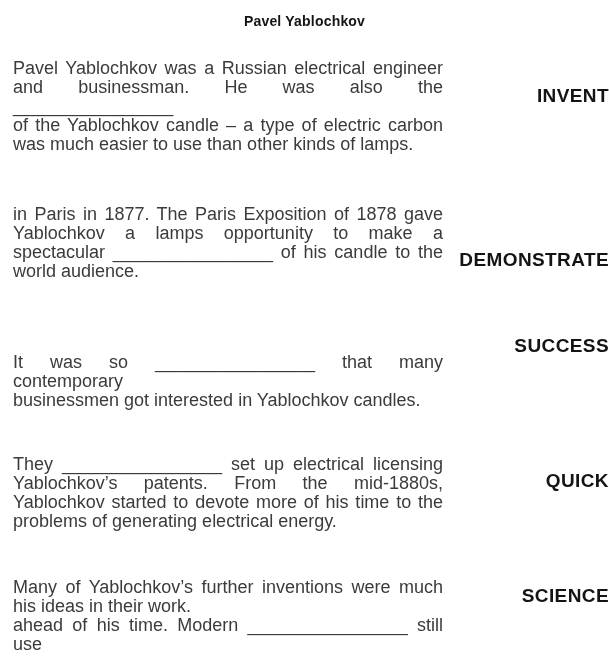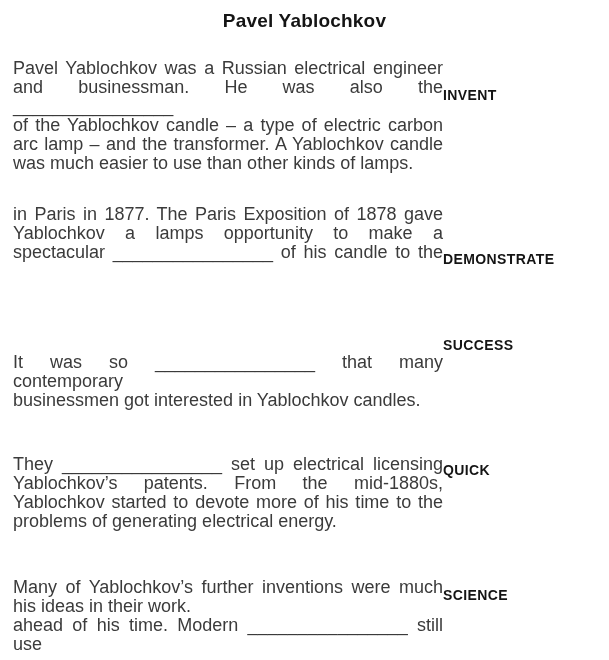--- a/index.html
+++ b/index.html
@@ -15,21 +15,21 @@
     font-family: "Liberation Sans", sans-serif;
     overflow: hidden;
   }
   .title {
     position: absolute;
     top: 11px;
     left: 0;
     width: 609px;
     margin: 0;
     text-align: center;
-    font-size: 19px;
+    font-size: 14px;
     line-height: 20px;
     font-weight: bold;
     letter-spacing: 0.2px;
     color: #141414;
   }
   .row {
     position: absolute;
     left: 0;
     width: 609px;
   }
@@ -44,63 +44,63 @@
     text-align: justify;
     text-align-last: justify;
   }
   .para .line.last {
     text-align-last: left;
   }
   .kw {
     position: absolute;
     left: 443px;
     width: 166px;
-    text-align: left;
-    font-size: 14px;
+    text-align: right;
+    font-size: 19px;
     line-height: 17px;
     font-weight: bold;
     letter-spacing: 0.4px;
     color: #141414;
   }
   
   .row-1 { top: 59px; }
   .row-1 .kw { top: 28px; }
   .row-2 { top: 205px; }
   .row-2 .kw { top: 46px; }
   .row-3 { top: 337px; }
   .row-3 .para { margin-top: 16px; }
   .row-3 .kw { top: 0px; }
   .row-4 { top: 455px; }
-  .row-4 .kw { top: 7px; }
+  .row-4 .kw { top: 17px; }
   .row-5 { top: 578px; }
   .row-5 .kw { top: 9px; }
 </style>
 </head>
 <body>
 
 <div class="page">
 
   <h1 class="title">Pavel Yablochkov</h1>
 
   <section class="row row-1">
     <div class="para">
         <div class="line">Pavel Yablochkov was a Russian electrical engineer</div>
         <div class="line">and businessman. He was also the ________________</div>
         <div class="line">of the Yablochkov candle – a type of electric carbon</div>
-        <div class="line">arc lamp – and the transformer. A Yablochkov candle</div>
         <div class="line last">was much easier to use than other kinds of lamps.</div>
       </div>
     <div class="kw">INVENT</div>
   </section>
 
   <section class="row row-2">
     <div class="para">
         <div class="line">in Paris in 1877. The Paris Exposition of 1878 gave</div>
         <div class="line">Yablochkov a lamps opportunity to make a</div>
         <div class="line">spectacular ________________ of his candle to the</div>
+        <div class="line last">world audience.</div>
       </div>
     <div class="kw">DEMONSTRATE</div>
   </section>
 
   <section class="row row-3">
     <div class="para">
         <div class="line">It was so ________________ that many contemporary</div>
         <div class="line last">businessmen got interested in Yablochkov candles.</div>
       </div>
     <div class="kw">SUCCESS</div>

